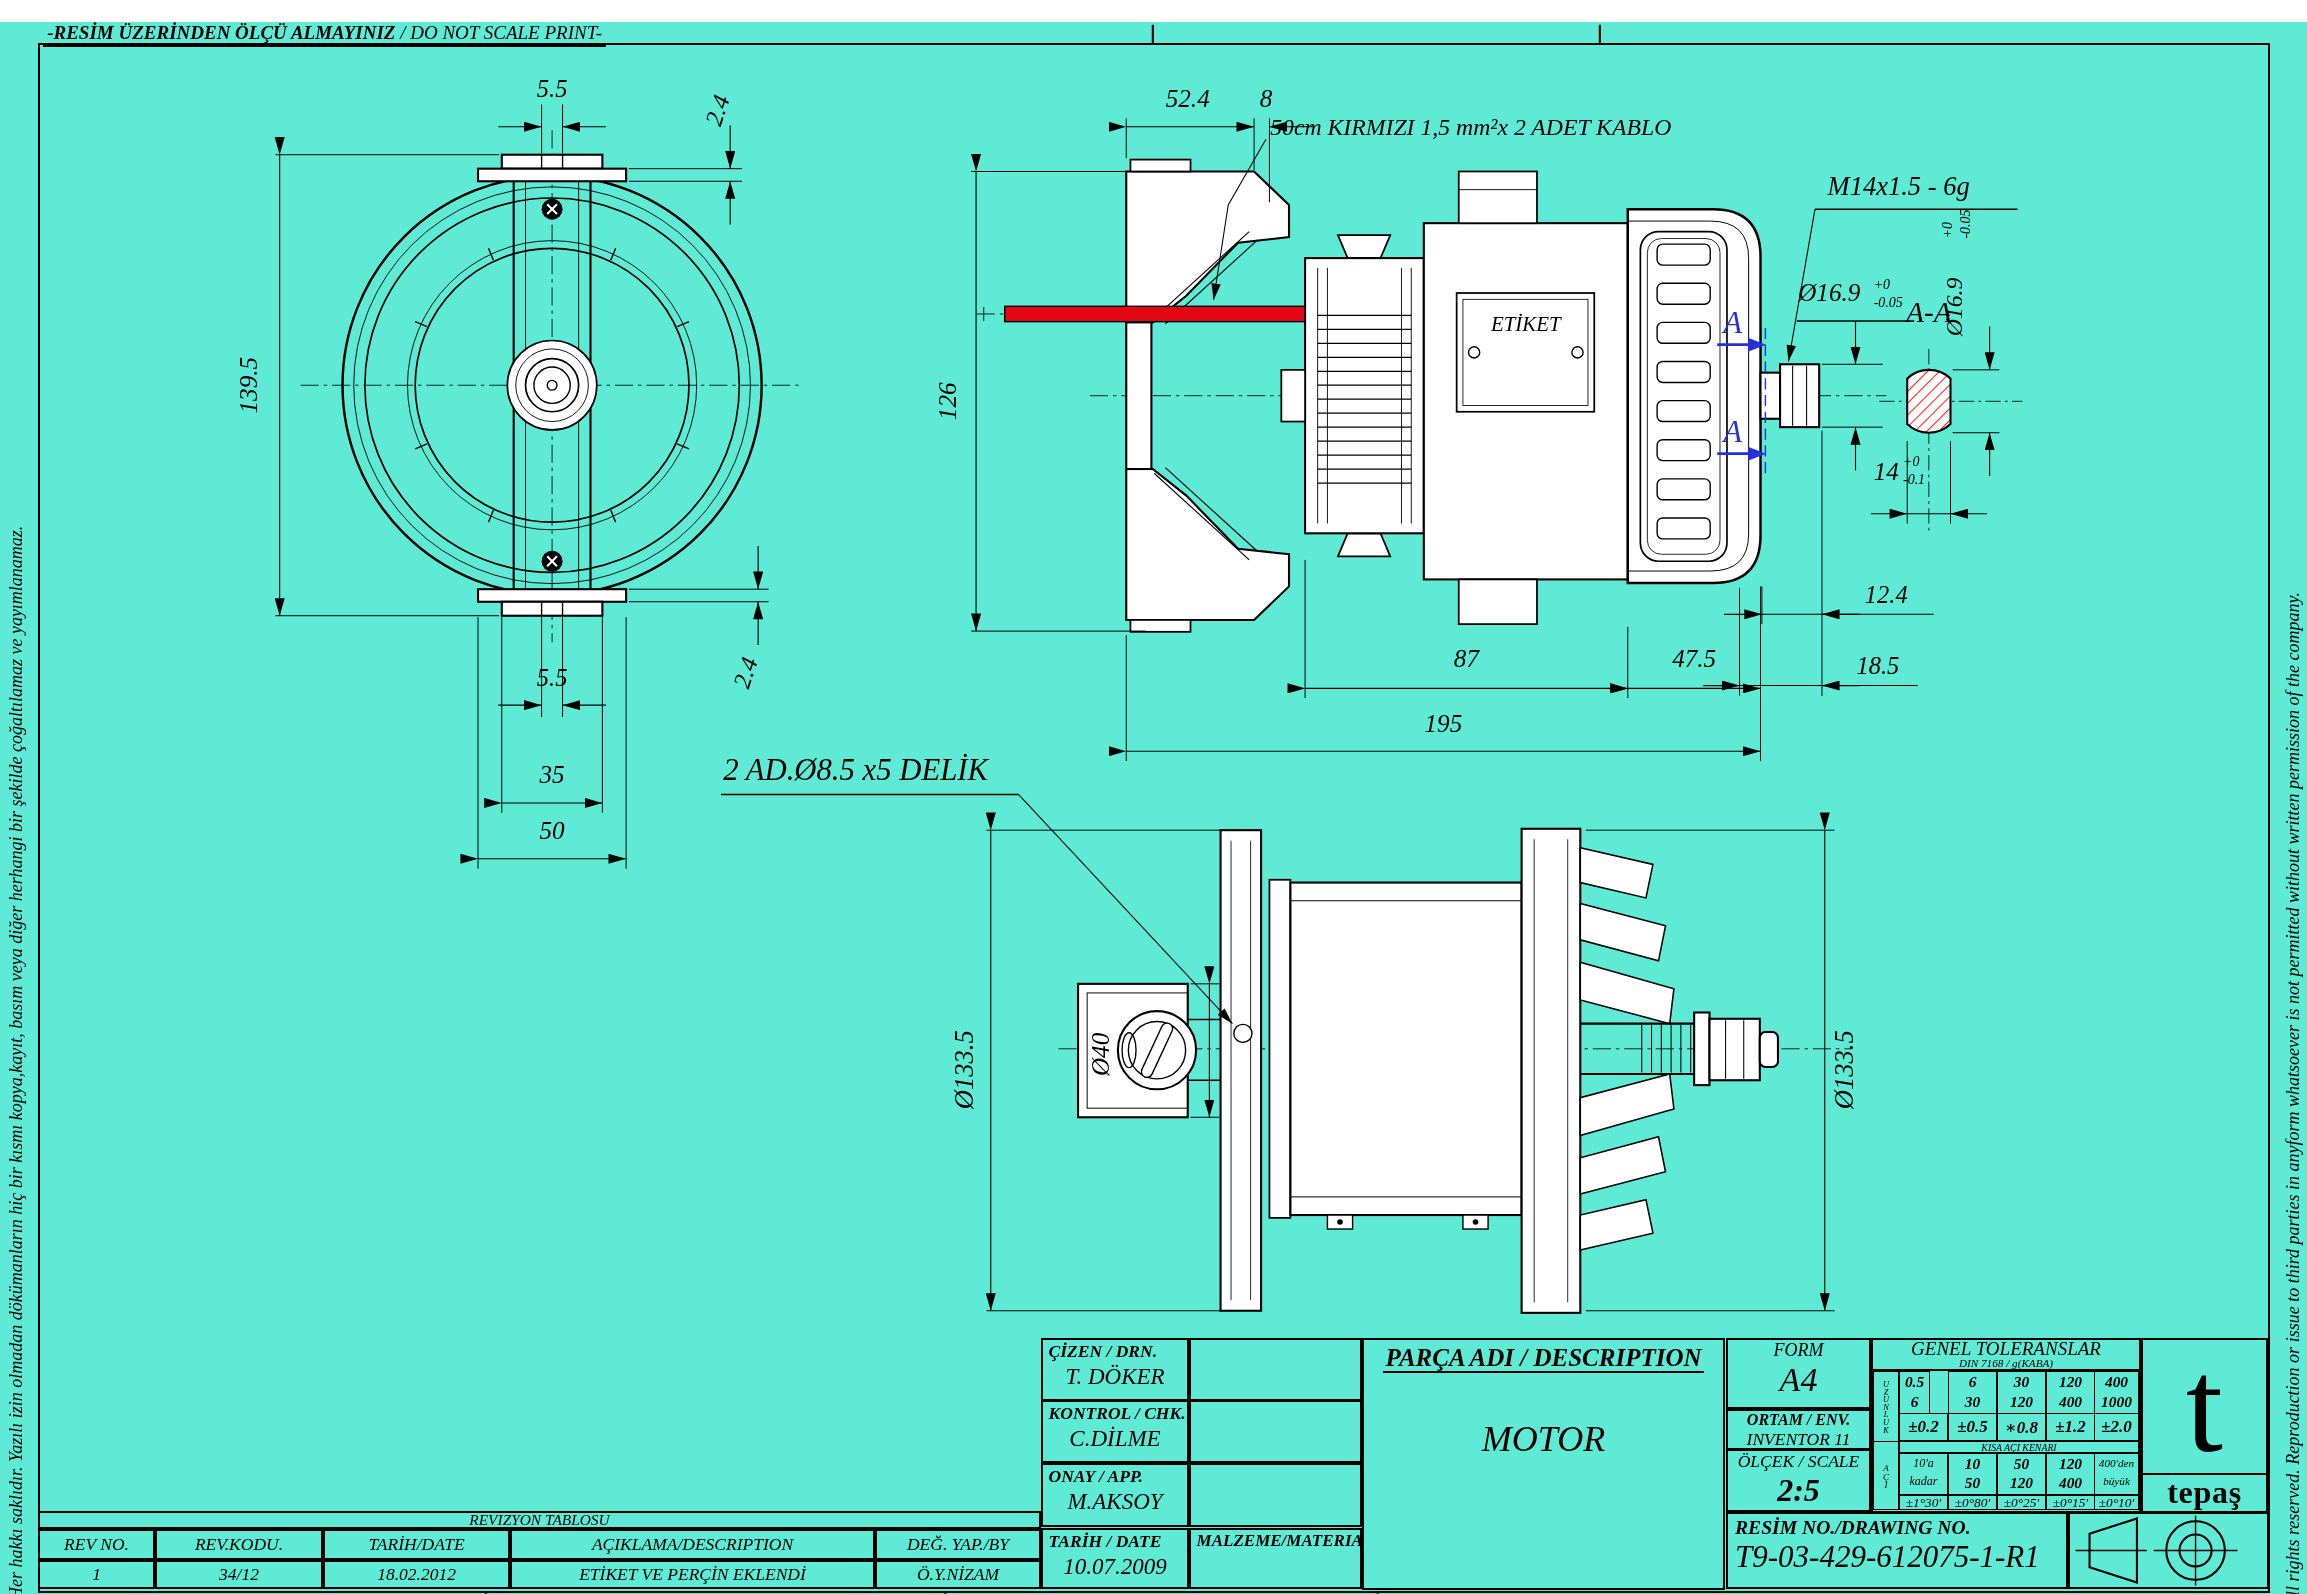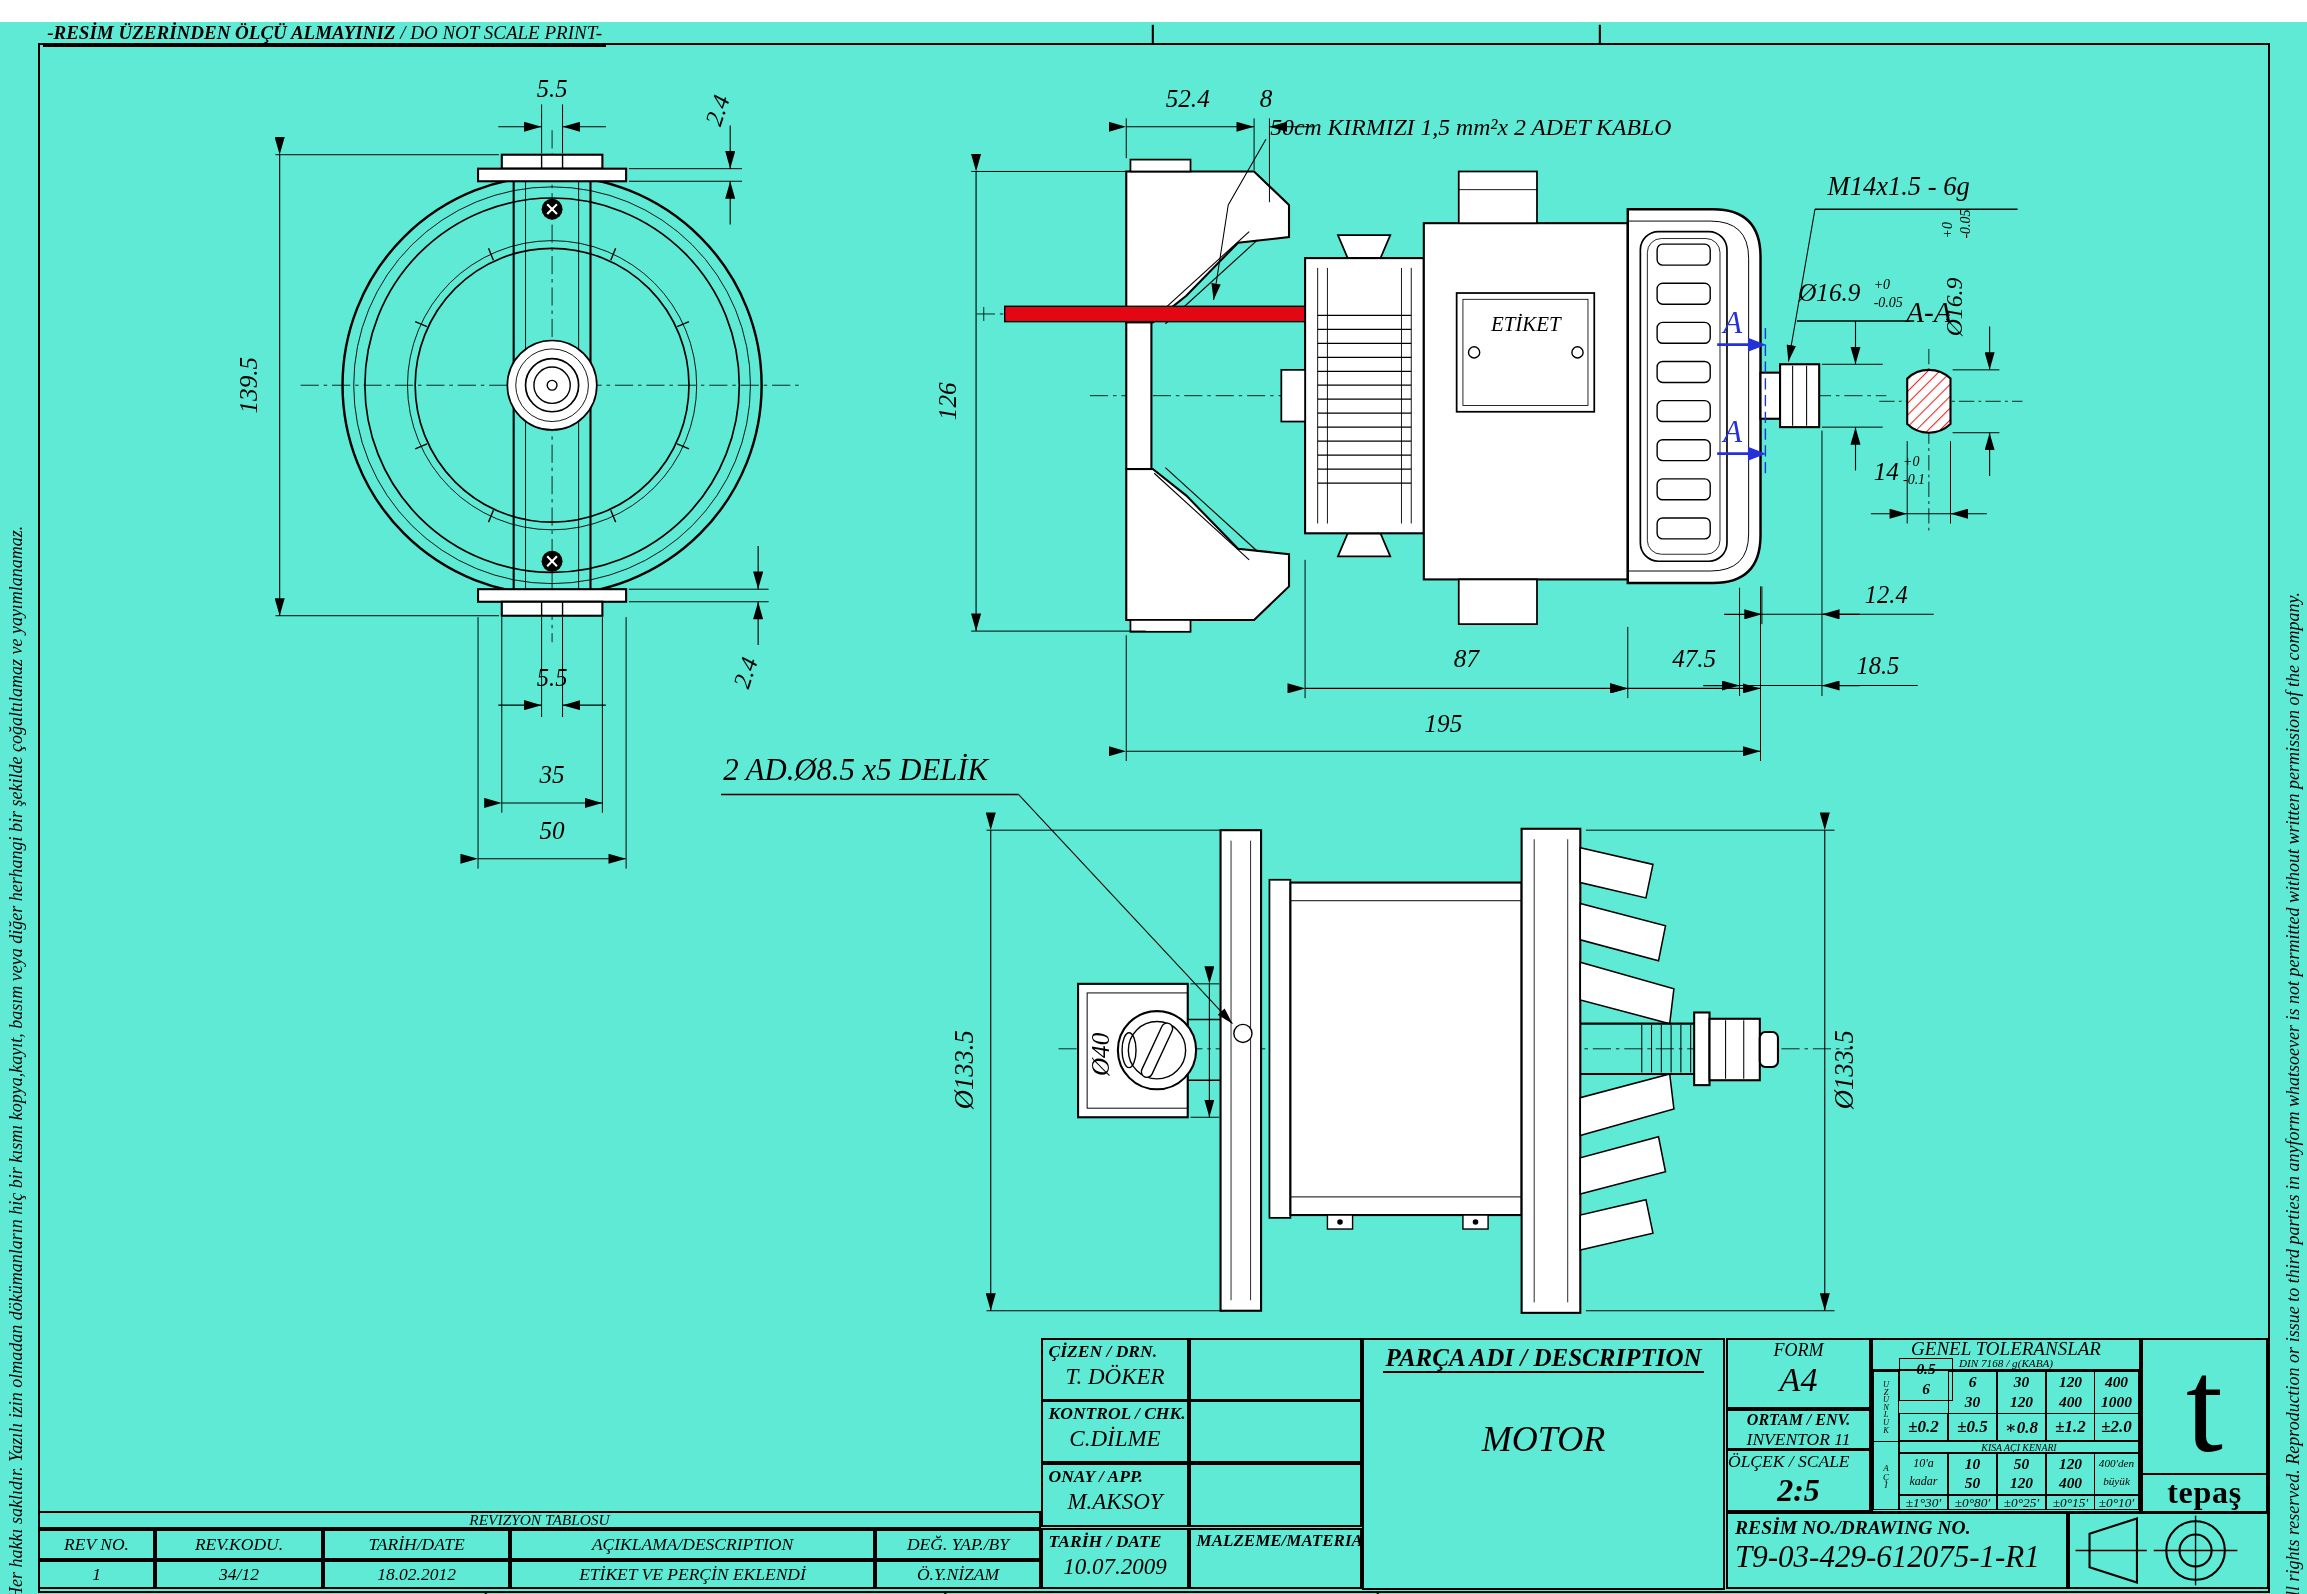--- a/index.html
+++ b/index.html
@@ -63,33 +63,33 @@
 
   <div class="cell" style="left:1726px;top:1316px;width:145px;height:71px;">
     <div style="text-align:center;font-size:18px;">FORM</div>
     <div style="text-align:center;font-size:34px;">A4</div>
   </div>
   <div class="cell" style="left:1726px;top:1387px;width:145px;height:41px;">
     <div style="text-align:center;font-size:16px;"><span class="b">ORTAM / ENV.</span></div>
     <div style="text-align:center;font-size:17.5px;">INVENTOR 11</div>
   </div>
   <div class="cell" style="left:1726px;top:1427px;width:145px;height:63px;">
-    <div style="font-size:17.5px;">ÖLÇEK / SCALE</div>
+    <div style="text-align:center;font-size:17.5px;">ÖLÇEK / SCALE</div>
     <div style="text-align:center;font-size:32px;font-weight:bold;">2:5</div>
   </div>
 
   <div class="cell" style="left:1871px;top:1316px;width:270px;height:175px;border-width:2.1px;">
     <div style="position:absolute;left:0;top:0;width:266px;height:29px;border-bottom:2.1px solid #000;text-align:center;">
       <div style="font-size:19px;line-height:18px;">GENEL TOLERANSLAR</div>
       <div style="font-size:11.2px;line-height:10.5px;">DIN 7168 / g(KABA)</div>
     </div>
     <div class="tolcell vert cen" style="left:0px;top:31px;width:26px;height:71px;font-size:8.4px;">UZUNLUK</div>
     <div class="tolcell vert cen" style="left:0px;top:101px;width:26px;height:69px;font-size:9px;">AÇI</div>
 
-    <div class="tolcell" style="left:26px;top:18px;width:54px;height:43px;font-size:15.4px;font-weight:bold;line-height:19.6px;">
+    <div class="tolcell" style="left:26px;top:31px;width:31px;height:43px;font-size:15.4px;font-weight:bold;line-height:19.6px;">
         <div>0.5</div>
         <div>6</div>
       </div>
     <div class="tolcell" style="left:75px;top:31px;width:49px;height:43px;font-size:15.4px;font-weight:bold;line-height:19.6px;">
         <div>6</div>
         <div>30</div>
       </div>
     <div class="tolcell" style="left:124px;top:31px;width:49px;height:43px;font-size:15.4px;font-weight:bold;line-height:19.6px;">
         <div>30</div>
         <div>120</div>

